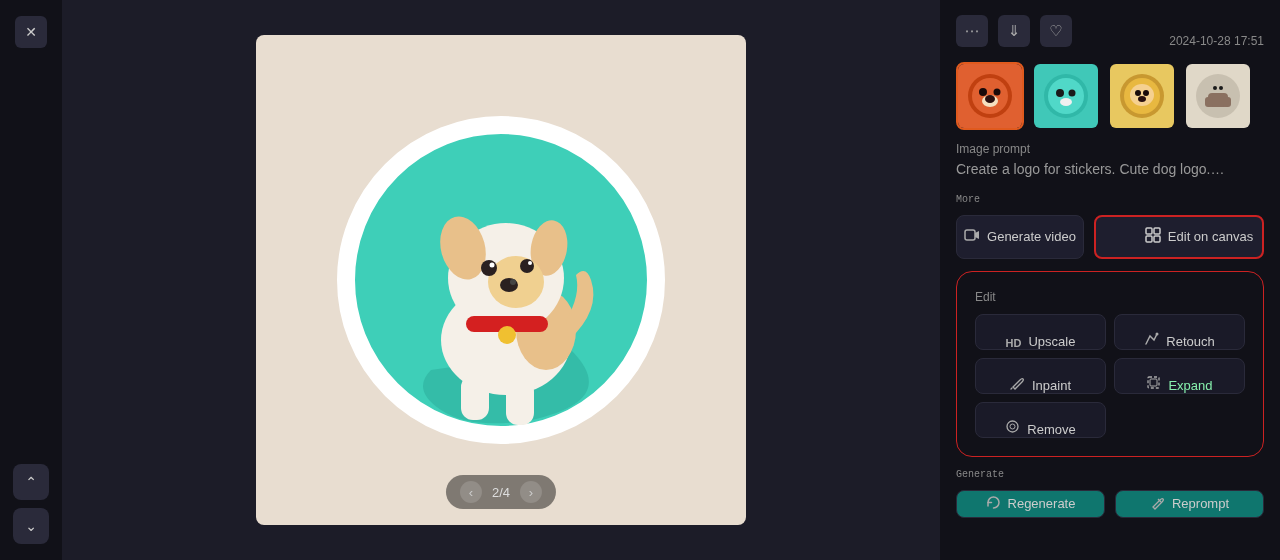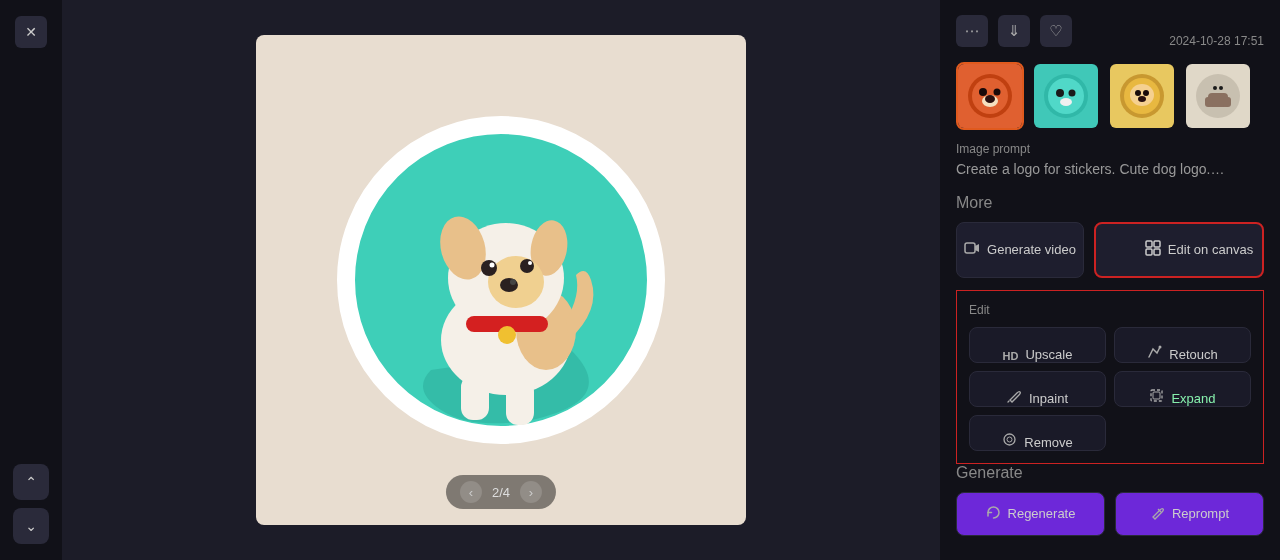--- a/index.html
+++ b/index.html
@@ -205,33 +205,34 @@
       margin-bottom: 14px;
       overflow: hidden;
       display: -webkit-box;
       -webkit-line-clamp: 1;
       -webkit-box-orient: vertical;
     }
 
     
     .section-label {
       color: #888;
-      font-size: 16px;
+      font-size: 10px;
       margin-bottom: 10px;
+      font-family: Liberation Mono, monospace;
     }
 
     .action-row {
       display: flex;
       gap: 10px;
       margin-bottom: 12px;
     }
 
     .action-btn {
       flex: 1;
-      height: 56px;
+      height: 44px;
       background: #1e1e2e;
       border-radius: 8px;
       display: flex;
       align-items: center;
       justify-content: center;
       gap: 7px;
       cursor: pointer;
       color: #ccc;
       font-size: 13px;
       border: 1px solid #2a2a3a;
@@ -243,23 +244,23 @@
       padding-left: 40px;
     }
 
     .action-btn .btn-icon {
       font-size: 14px;
     }
 
     
     .edit-section {
       border: 1px solid #cc2222;
-      border-radius: 0;
-      padding: 12px;
-      margin-bottom: 0;
+      border-radius: 16px;
+      padding: 18px;
+      margin-bottom: 12px;
     }
 
     .edit-section-label {
       color: #888;
       font-size: 12px;
       margin-bottom: 10px;
     }
 
     .edit-grid {
       display: grid;
@@ -286,22 +287,22 @@
       margin-top: 0;
     }
 
     .generate-row {
       display: flex;
       gap: 10px;
     }
 
     .gen-btn {
       flex: 1;
-      height: 44px;
-      background: #6d28d9;
+      height: 28px;
+      background: #0f766e;
       border-radius: 8px;
       display: flex;
       align-items: center;
       justify-content: center;
       gap: 7px;
       cursor: pointer;
       color: #ccc;
       font-size: 13px;
       border: 1px solid #2a2a3a;
     }

